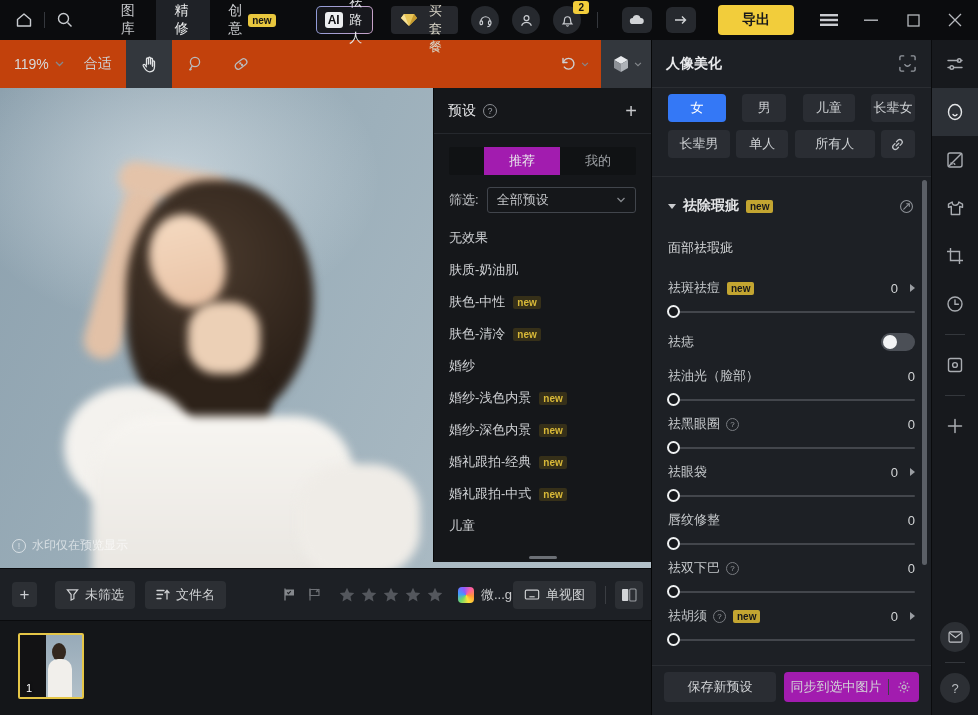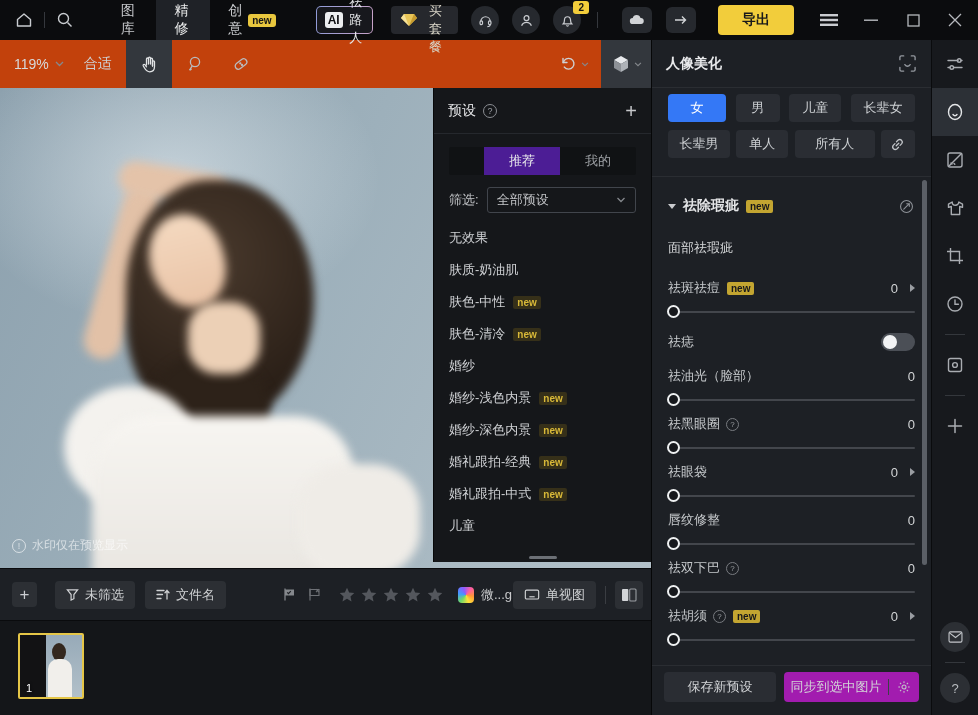--- a/index.html
+++ b/index.html
@@ -55,21 +55,21 @@
   .watermark { position:absolute; left:12px; bottom:14px; display:flex; align-items:center; gap:6px; color:rgba(255,255,255,.62); font-size:12px; z-index:5; }
   .wm-dot { width:14px; height:14px; border:1px solid rgba(255,255,255,.62); border-radius:50%; display:flex; align-items:center; justify-content:center; font-size:9px; }
 
   .preset-panel { position:absolute; top:0; right:0; width:218px; height:474px; background:#15171a; border-left:1px solid #08090a; display:flex; flex-direction:column; }
   .pp-header { flex:0 0 46px; display:flex; align-items:center; padding:0 14px; border-bottom:1px solid #25282d; }
   .pp-title { font-size:14px; color:#e3e4e6; }
   .q-dot { width:14px; height:14px; border:1px solid #8a8d92; color:#9b9ea3; border-radius:50%; display:flex; align-items:center; justify-content:center; font-size:9px; margin-left:7px; }
   .pp-add { margin-left:auto; font-size:20px; color:#c6c8cb; line-height:20px; }
   .pp-tabs { margin:13px 15px 0; display:flex; background:#101214; border-radius:2px; }
   .pp-tab { flex:1; height:28px; display:flex; align-items:center; justify-content:center; color:#9ea1a5; }
-  .pp-tab.active { background:#4c1d95; color:#e9eaec;margin-left:35px; }
+  .pp-tab.active { background:#a21caf; color:#e9eaec;margin-left:35px; }
   .pp-filter { margin:12px 15px 0; display:flex; align-items:center; gap:8px; color:#c3c5c8; }
   .pp-select { flex:1; height:26px; border:1px solid #41454c; border-radius:3px; display:flex; align-items:center; padding:0 9px; color:#c3c5c8; }
   .pp-select .chev { margin-left:auto; }
   .preset-list { margin-top:9px; padding:0 15px; flex:1; overflow:hidden; }
   .preset-item { height:32px; display:flex; align-items:center; gap:8px; color:#cfd1d4; }
   .badge-dark { background:#363019; color:#d9b938; font-size:10px; font-weight:bold; padding:1px 4px; border-radius:2px; }
   .pp-dash { position:absolute; bottom:3px; left:50%; transform:translateX(-50%); width:28px; height:3px; border-radius:2px; background:#6c7076; }
 
   
   .bottombar { flex:0 0 52px; background:#1d2025; border-top:1px solid #0a0b0d; display:flex; align-items:center; }
@@ -474,21 +474,21 @@
           <path d="M2 6V3.5A1.5 1.5 0 0 1 3.5 2H6M14 2h2.5A1.5 1.5 0 0 1 18 3.5V6M18 14v2.5a1.5 1.5 0 0 1-1.5 1.5H14M6 18H3.5A1.5 1.5 0 0 1 2 16.5V14"></path>
           <path d="M7.2 11.2c.8 1.1 1.8 1.7 2.8 1.7s2-.6 2.8-1.7"></path>
         </svg>
       </div>
 
       <div class="sp-body">
         <div class="cat-grid">
           <button class="cat-btn active" style="width: 58px;">女</button>
             <button class="cat-btn" style="width: 44px;">男</button>
             <button class="cat-btn" style="width: 52px;">儿童</button>
-            <button class="cat-btn" style="width: 64px;">长辈女</button>
+            <button class="cat-btn" style="width: 44px;">长辈女</button>
             <button class="cat-btn" style="width: 62px;">长辈男</button>
             <button class="cat-btn" style="width: 52px;">单人</button>
             <button class="cat-btn" style="width: 80px;">所有人</button>
             <button class="cat-btn link-btn">
             <svg width="17" height="17" viewBox="0 0 20 20" fill="none" stroke="#c3c6ca" stroke-width="1.5" stroke-linecap="round">
                 <path d="m8.5 11.5 3-3"></path>
                 <path d="m7 9-2 2a3 3 0 0 0 4.2 4.2l2-2"></path>
                 <path d="m13 11 2-2a3 3 0 0 0-4.2-4.2l-2 2"></path>
               </svg>
           </button>

